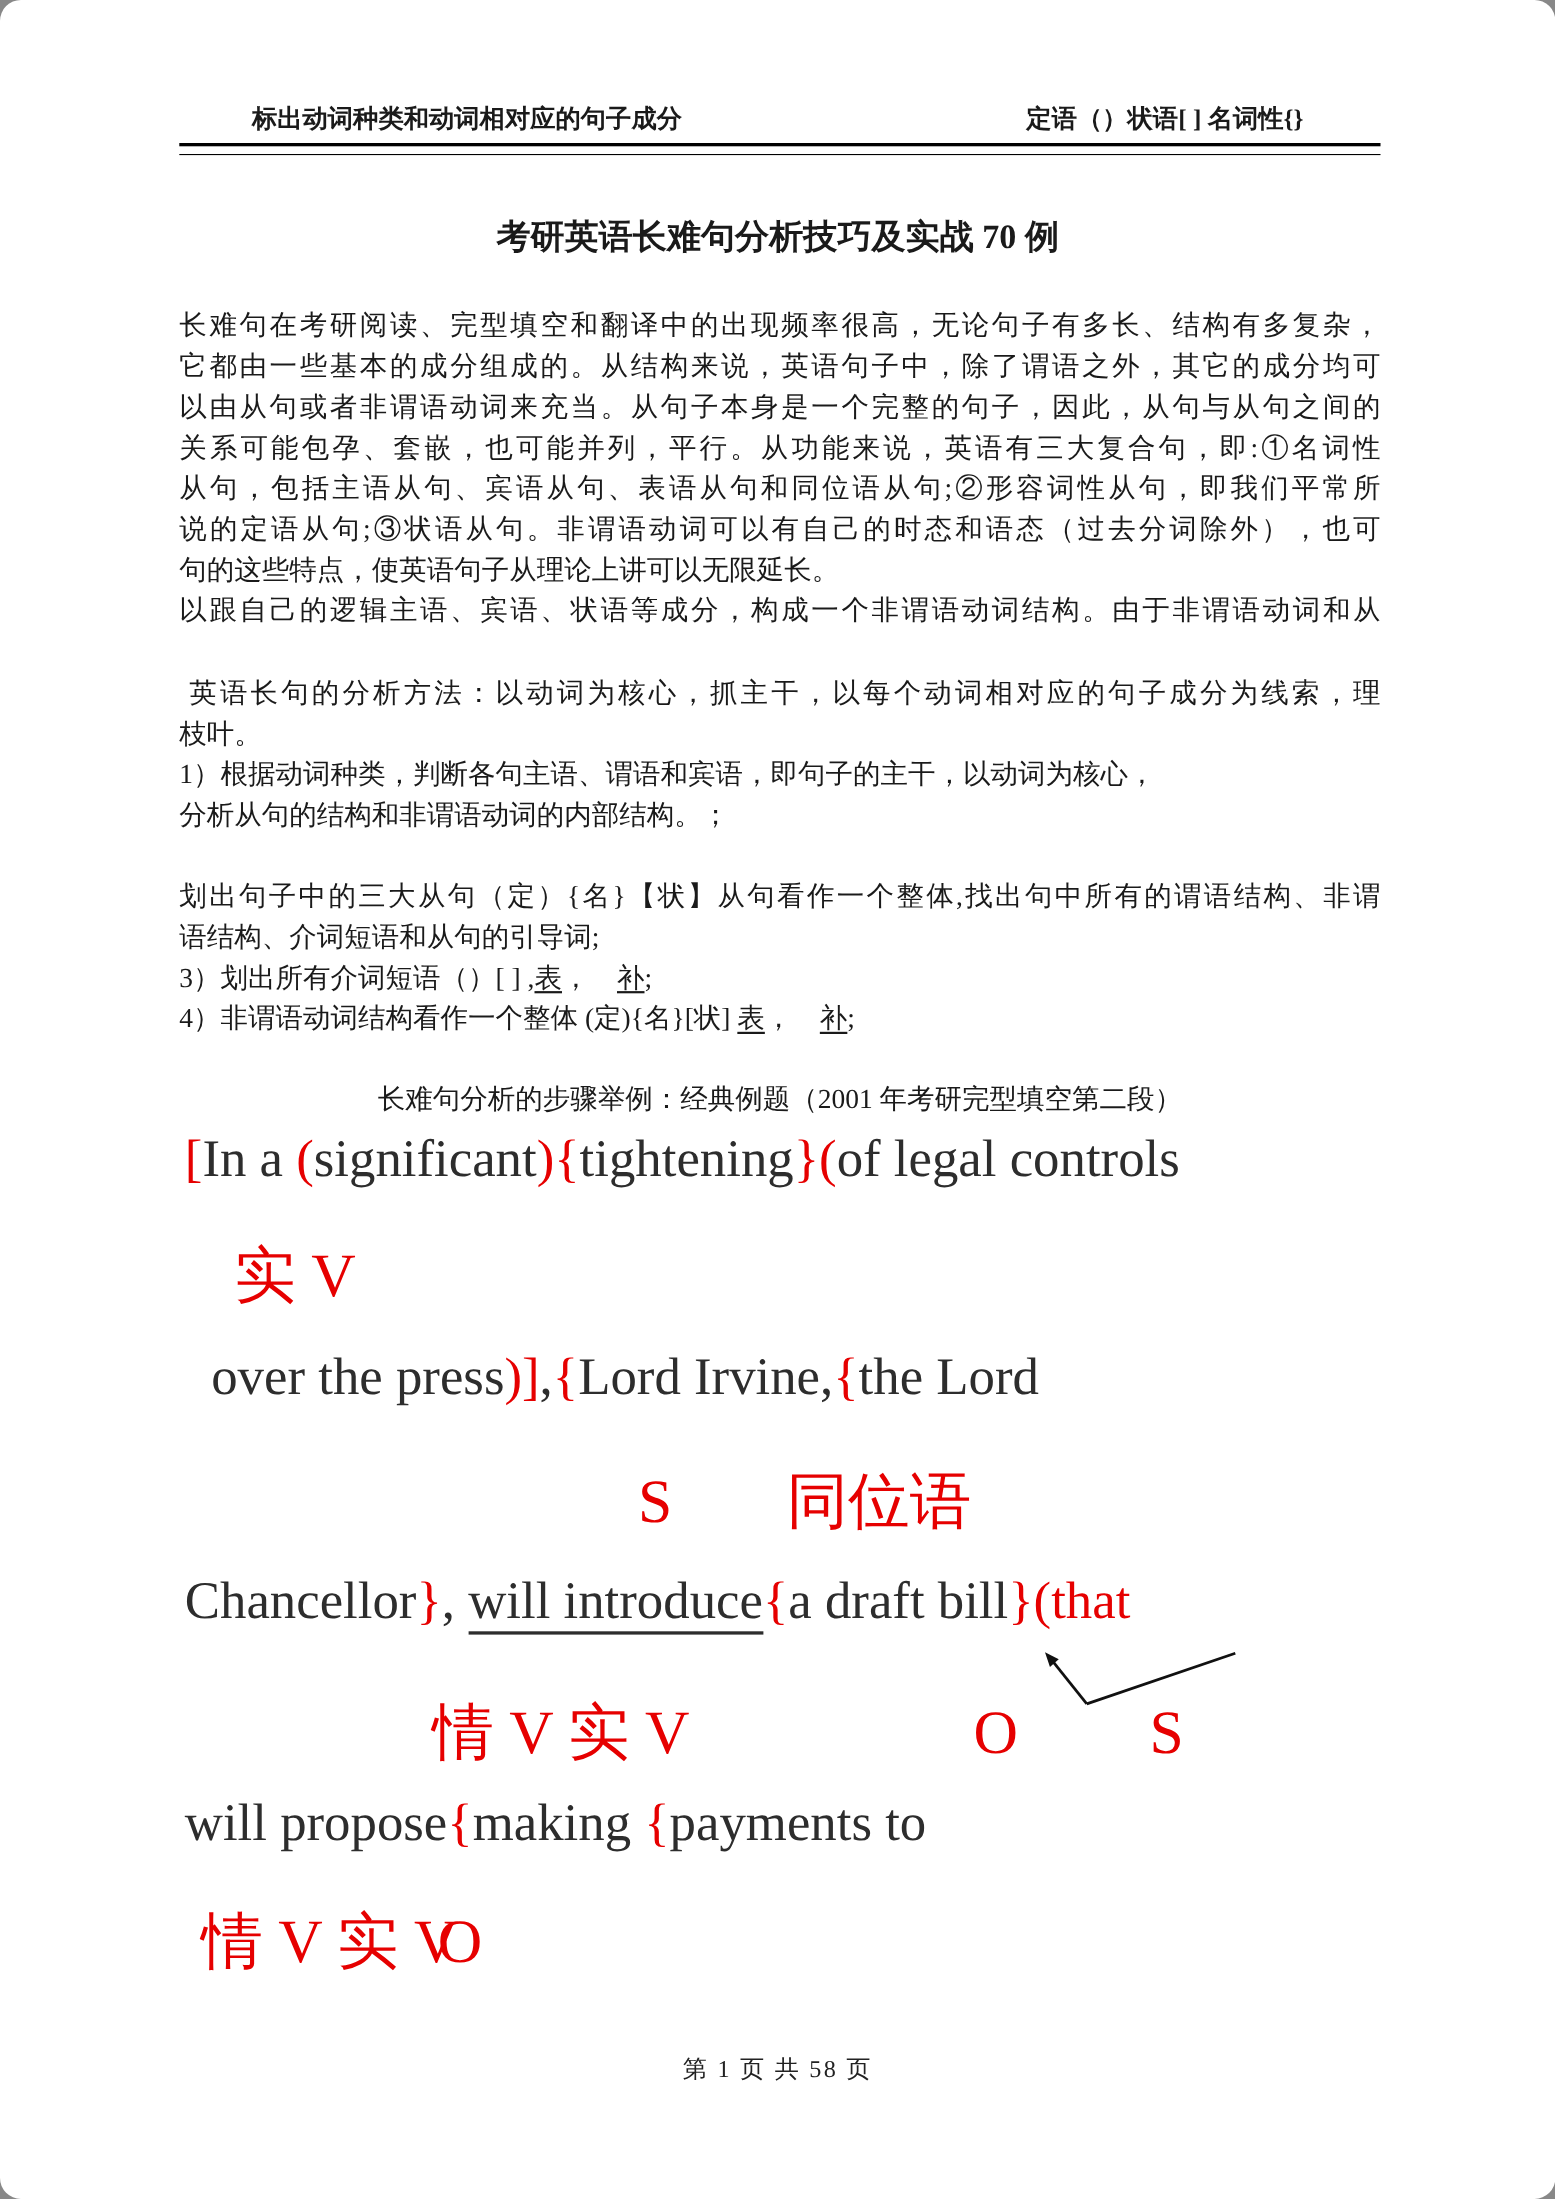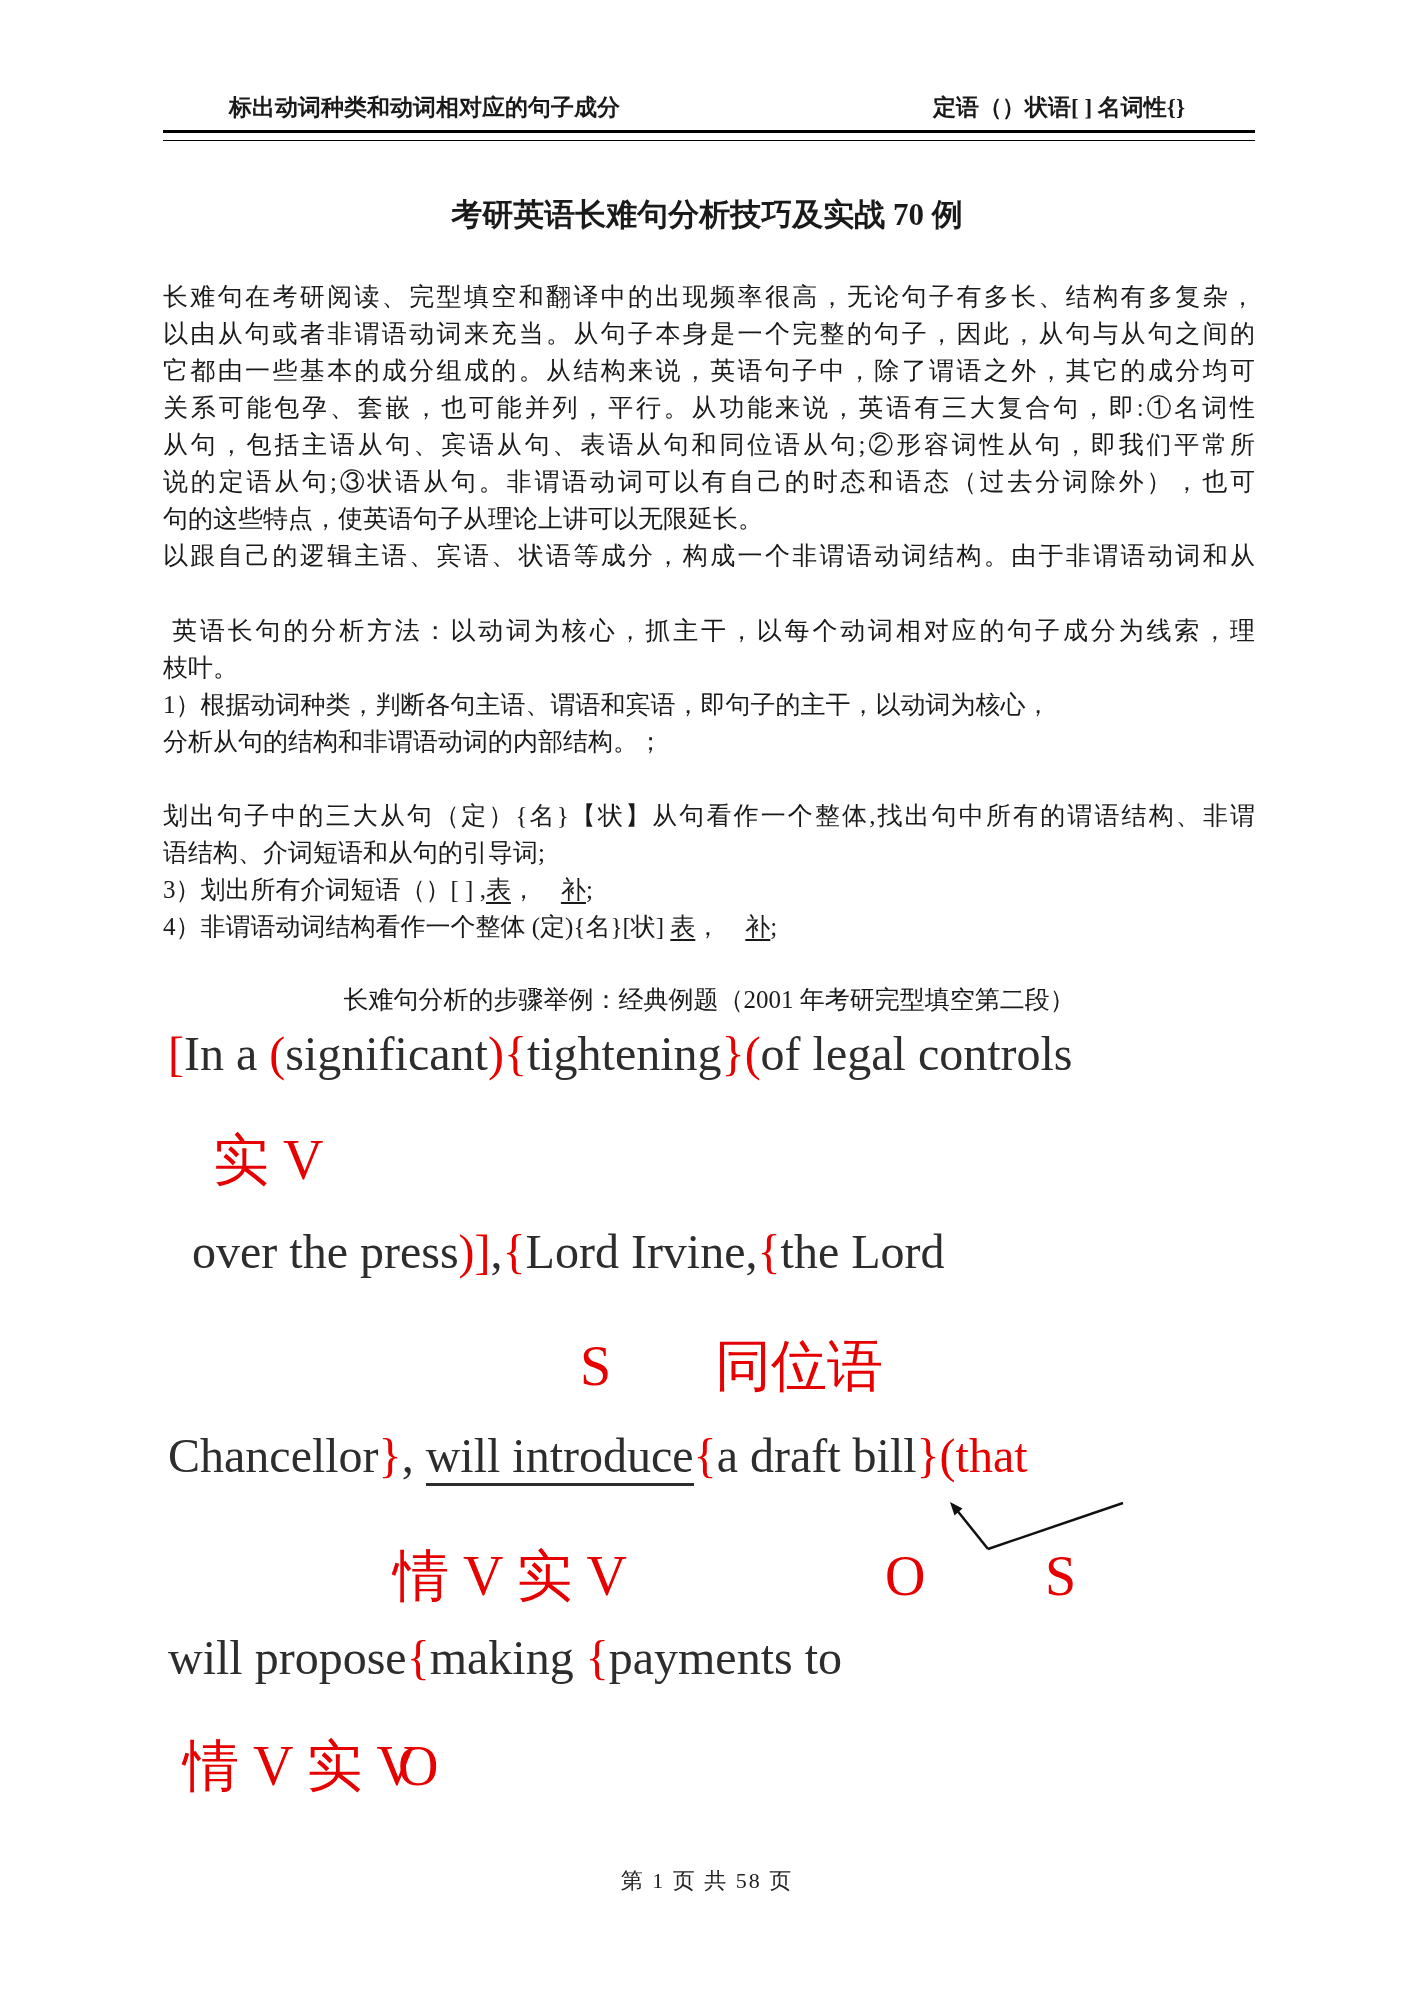--- a/index.html
+++ b/index.html
@@ -1,19 +1,19 @@
 <!DOCTYPE html>
 <html style="--red: #e60000;"><head>
 <meta charset="utf-8">
 <style>
   html,body{margin:0;padding:0;background:#888;}
   .page{
     position:relative;width:1414px;height:1999px;background:#ffffff;
     margin:0 auto;overflow:hidden;
-    font-family:"Liberation Serif","DejaVu Serif",serif;color:#1a1a1a;
+    font-family:"Liberation Serif","DejaVu Serif",serif;color:#1a1a1a;border-radius:19px;
   }
   
   .header{position:absolute;left:163px;top:92px;width:1092px;}
   .header-row{display:flex;justify-content:space-between;align-items:baseline;
     font-weight:bold;font-size:23px;padding:0 70px 0 66px;}
   .hline1{margin-top:7px;height:3px;background:#000;}
   .hline2{margin-top:7px;height:1px;background:#000;}
   
   .title{position:absolute;left:0;top:182px;width:100%;text-align:center;
     font-size:31px;font-weight:bold;margin-top:12px;}
@@ -43,22 +43,22 @@
       <span>定语（）状语[ ] 名词性{}</span>
     </div>
     <div class="hline1"></div>
     <div class="hline2"></div>
   </div>
 
   <div class="title">考研英语长难句分析技巧及实战 70 例</div>
 
   <div class="block" style="top:278px;">
     <div class="line jline">长难句在考研阅读、完型填空和翻译中的出现频率很高，无论句子有多长、结构有多复杂，</div>
+    <div class="line jline">它都由一些基本的成分组成的。从结构来说，英语句子中，除了谓语之外，其它的成分均可</div>
     <div class="line jline">以由从句或者非谓语动词来充当。从句子本身是一个完整的句子，因此，从句与从句之间的</div>
-    <div class="line jline">它都由一些基本的成分组成的。从结构来说，英语句子中，除了谓语之外，其它的成分均可</div>
     <div class="line jline">关系可能包孕、套嵌，也可能并列，平行。从功能来说，英语有三大复合句，即:①名词性</div>
     <div class="line jline">从句，包括主语从句、宾语从句、表语从句和同位语从句;②形容词性从句，即我们平常所</div>
     <div class="line jline">说的定语从句;③状语从句。非谓语动词可以有自己的时态和语态（过去分词除外），也可</div>
     <div class="line">句的这些特点，使英语句子从理论上讲可以无限延长。</div>
     <div class="line jline">以跟自己的逻辑主语、宾语、状语等成分，构成一个非谓语动词结构。由于非谓语动词和从</div>
   </div>
 
   <div class="block" style="top:612px;">
     <div class="line jline">&nbsp;英语长句的分析方法：以动词为核心，抓主干，以每个动词相对应的句子成分为线索，理</div>
     <div class="line">枝叶。</div>

